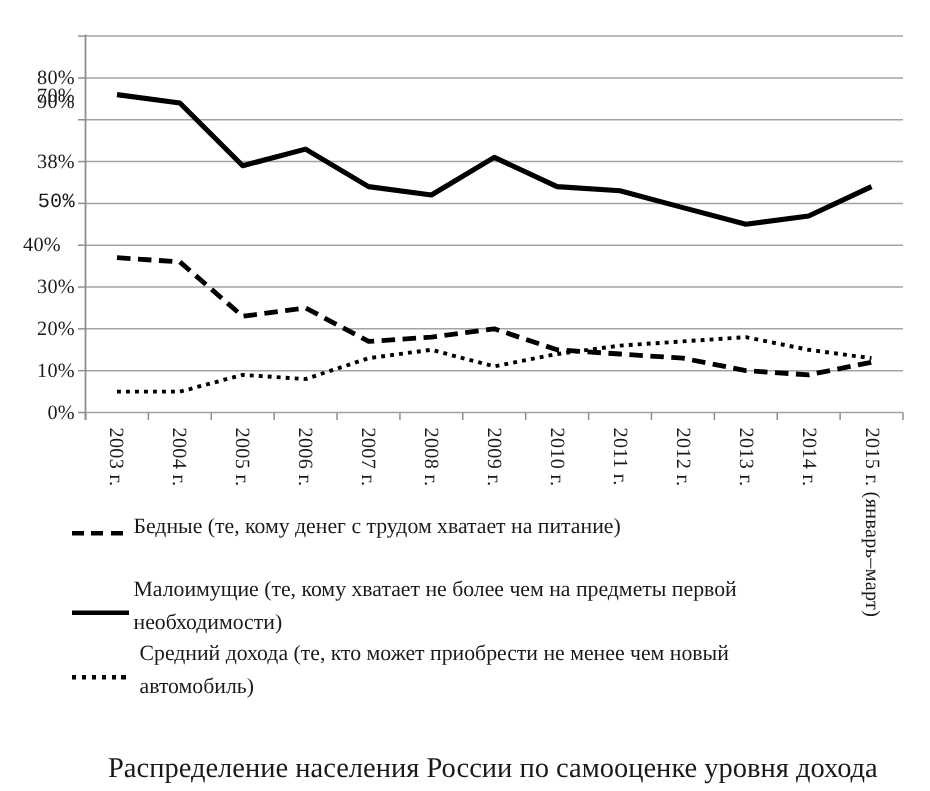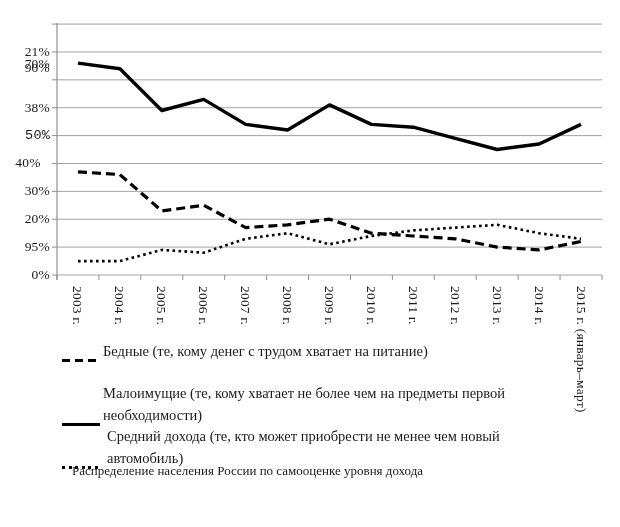--- a/index.html
+++ b/index.html
@@ -12,27 +12,27 @@
   .ylabel{
     position:absolute;left:6px;width:44px;text-align:right;
     font-size:13.5px;line-height:16px;letter-spacing:0.2px;
   }
   .xlabel{position:absolute;width:0;height:0;}
   .xlabel>span{
     display:inline-block;white-space:nowrap;
     transform-origin:0 0;transform:rotate(90deg);
     font-size:13.5px;line-height:15px;letter-spacing:0.2px;
   }
-  .legend-item{position:absolute;left:62px;display:flex;align-items:flex-end;}
+  .legend-item{position:absolute;left:48px;display:flex;align-items:center;}
   .lmarker{flex:0 0 auto;height:3px;margin-top:8px;margin-right:7px;}
   .lmarker.dashed{width:34px;background:repeating-linear-gradient(90deg,#000 0 8px,transparent 8px 13px);}
   .lmarker.solid{width:38px;background:#000;margin-right:3px;}
   .lmarker.dotted{width:38px;background:repeating-linear-gradient(90deg,#000 0 3px,transparent 3px 6.6px);}
   .ltext{font-size:14.5px;line-height:22px;}
-  #caption{position:absolute;left:72px;top:462px;font-size:13px;line-height:18px;}
+  #caption{position:absolute;left:72px;top:504px;font-size:19px;line-height:18px;}
 </style>
 </head>
 <body>
 
 <svg id="plot" width="620" height="300">
     <line x1="57" y1="275" x2="602" y2="275" stroke="#a3a3a3" stroke-width="1"></line>
     <line x1="52" y1="275" x2="57" y2="275" stroke="#8f8f8f" stroke-width="1"></line>
     <line x1="57" y1="247.12" x2="602" y2="247.12" stroke="#a3a3a3" stroke-width="1"></line>
     <line x1="52" y1="247.12" x2="57" y2="247.12" stroke="#8f8f8f" stroke-width="1"></line>
     <line x1="57" y1="219.24" x2="602" y2="219.24" stroke="#a3a3a3" stroke-width="1"></line>
@@ -66,28 +66,28 @@
     <line x1="518.1538461538462" y1="275" x2="518.1538461538462" y2="280" stroke="#8f8f8f" stroke-width="1"></line>
     <line x1="560.0769230769231" y1="275" x2="560.0769230769231" y2="280" stroke="#8f8f8f" stroke-width="1"></line>
     <line x1="602" y1="275" x2="602" y2="280" stroke="#8f8f8f" stroke-width="1"></line>
     <polyline points="78.0,171.8 119.9,174.6 161.8,210.9 203.7,205.3 245.7,227.6 287.6,224.8 329.5,219.2 371.4,233.2 413.3,236.0 455.3,238.8 497.2,247.1 539.1,249.9 581.0,241.5" fill="none" stroke="#000000" stroke-width="3.2" stroke-linecap="butt" stroke-linejoin="round" stroke-dasharray="9 5"></polyline>
     <polyline points="78.0,63.1 119.9,68.7 161.8,110.5 203.7,99.4 245.7,124.4 287.6,130.0 329.5,104.9 371.4,124.4 413.3,127.2 455.3,138.4 497.2,149.5 539.1,144.0 581.0,124.4" fill="none" stroke="#000000" stroke-width="3.4" stroke-linecap="butt" stroke-linejoin="round"></polyline>
     <polyline points="78.0,261.1 119.9,261.1 161.8,249.9 203.7,252.7 245.7,238.8 287.6,233.2 329.5,244.3 371.4,236.0 413.3,230.4 455.3,227.6 497.2,224.8 539.1,233.2 581.0,238.8" fill="none" stroke="#000000" stroke-width="2.6" stroke-linecap="butt" stroke-linejoin="round" stroke-dasharray="2.6 3.4"></polyline>
   </svg>
 
 <div id="ylabels">
     <div class="ylabel" style="top: 16.08px; margin-top: 44px;">90%</div>
-    <div class="ylabel" style="top: 43.96px;">21%</div>
+    <div class="ylabel" style="top: 43.96px;">80%</div>
     <div class="ylabel" style="top: 56px;">70%</div>
     <div class="ylabel" style="top: 99.72px;">38%</div>
     <div class="ylabel" style="top: 127.6px; font-family: Liberation Mono, monospace;">50%</div>
     <div class="ylabel" style="top: 155.48px; text-align: center;">40%</div>
     <div class="ylabel" style="top: 183.36px;">30%</div>
     <div class="ylabel" style="top: 211.24px;">20%</div>
-    <div class="ylabel" style="top: 239.12px;">95%</div>
+    <div class="ylabel" style="top: 239.12px;">10%</div>
     <div class="ylabel" style="top: 267px;">0%</div>
   </div>
 <div id="xlabels">
     <div class="xlabel" style="left: 85.4615px; top: 284px;"><span>2003 г.</span></div>
     <div class="xlabel" style="left: 127.385px; top: 284px;"><span>2004 г.</span></div>
     <div class="xlabel" style="left: 169.308px; top: 284px;"><span>2005 г.</span></div>
     <div class="xlabel" style="left: 211.231px; top: 284px;"><span>2006 г.</span></div>
     <div class="xlabel" style="left: 253.154px; top: 284px;"><span>2007 г.</span></div>
     <div class="xlabel" style="left: 295.077px; top: 284px;"><span>2008 г.</span></div>
     <div class="xlabel" style="left: 337px; top: 284px;"><span>2009 г.</span></div>

